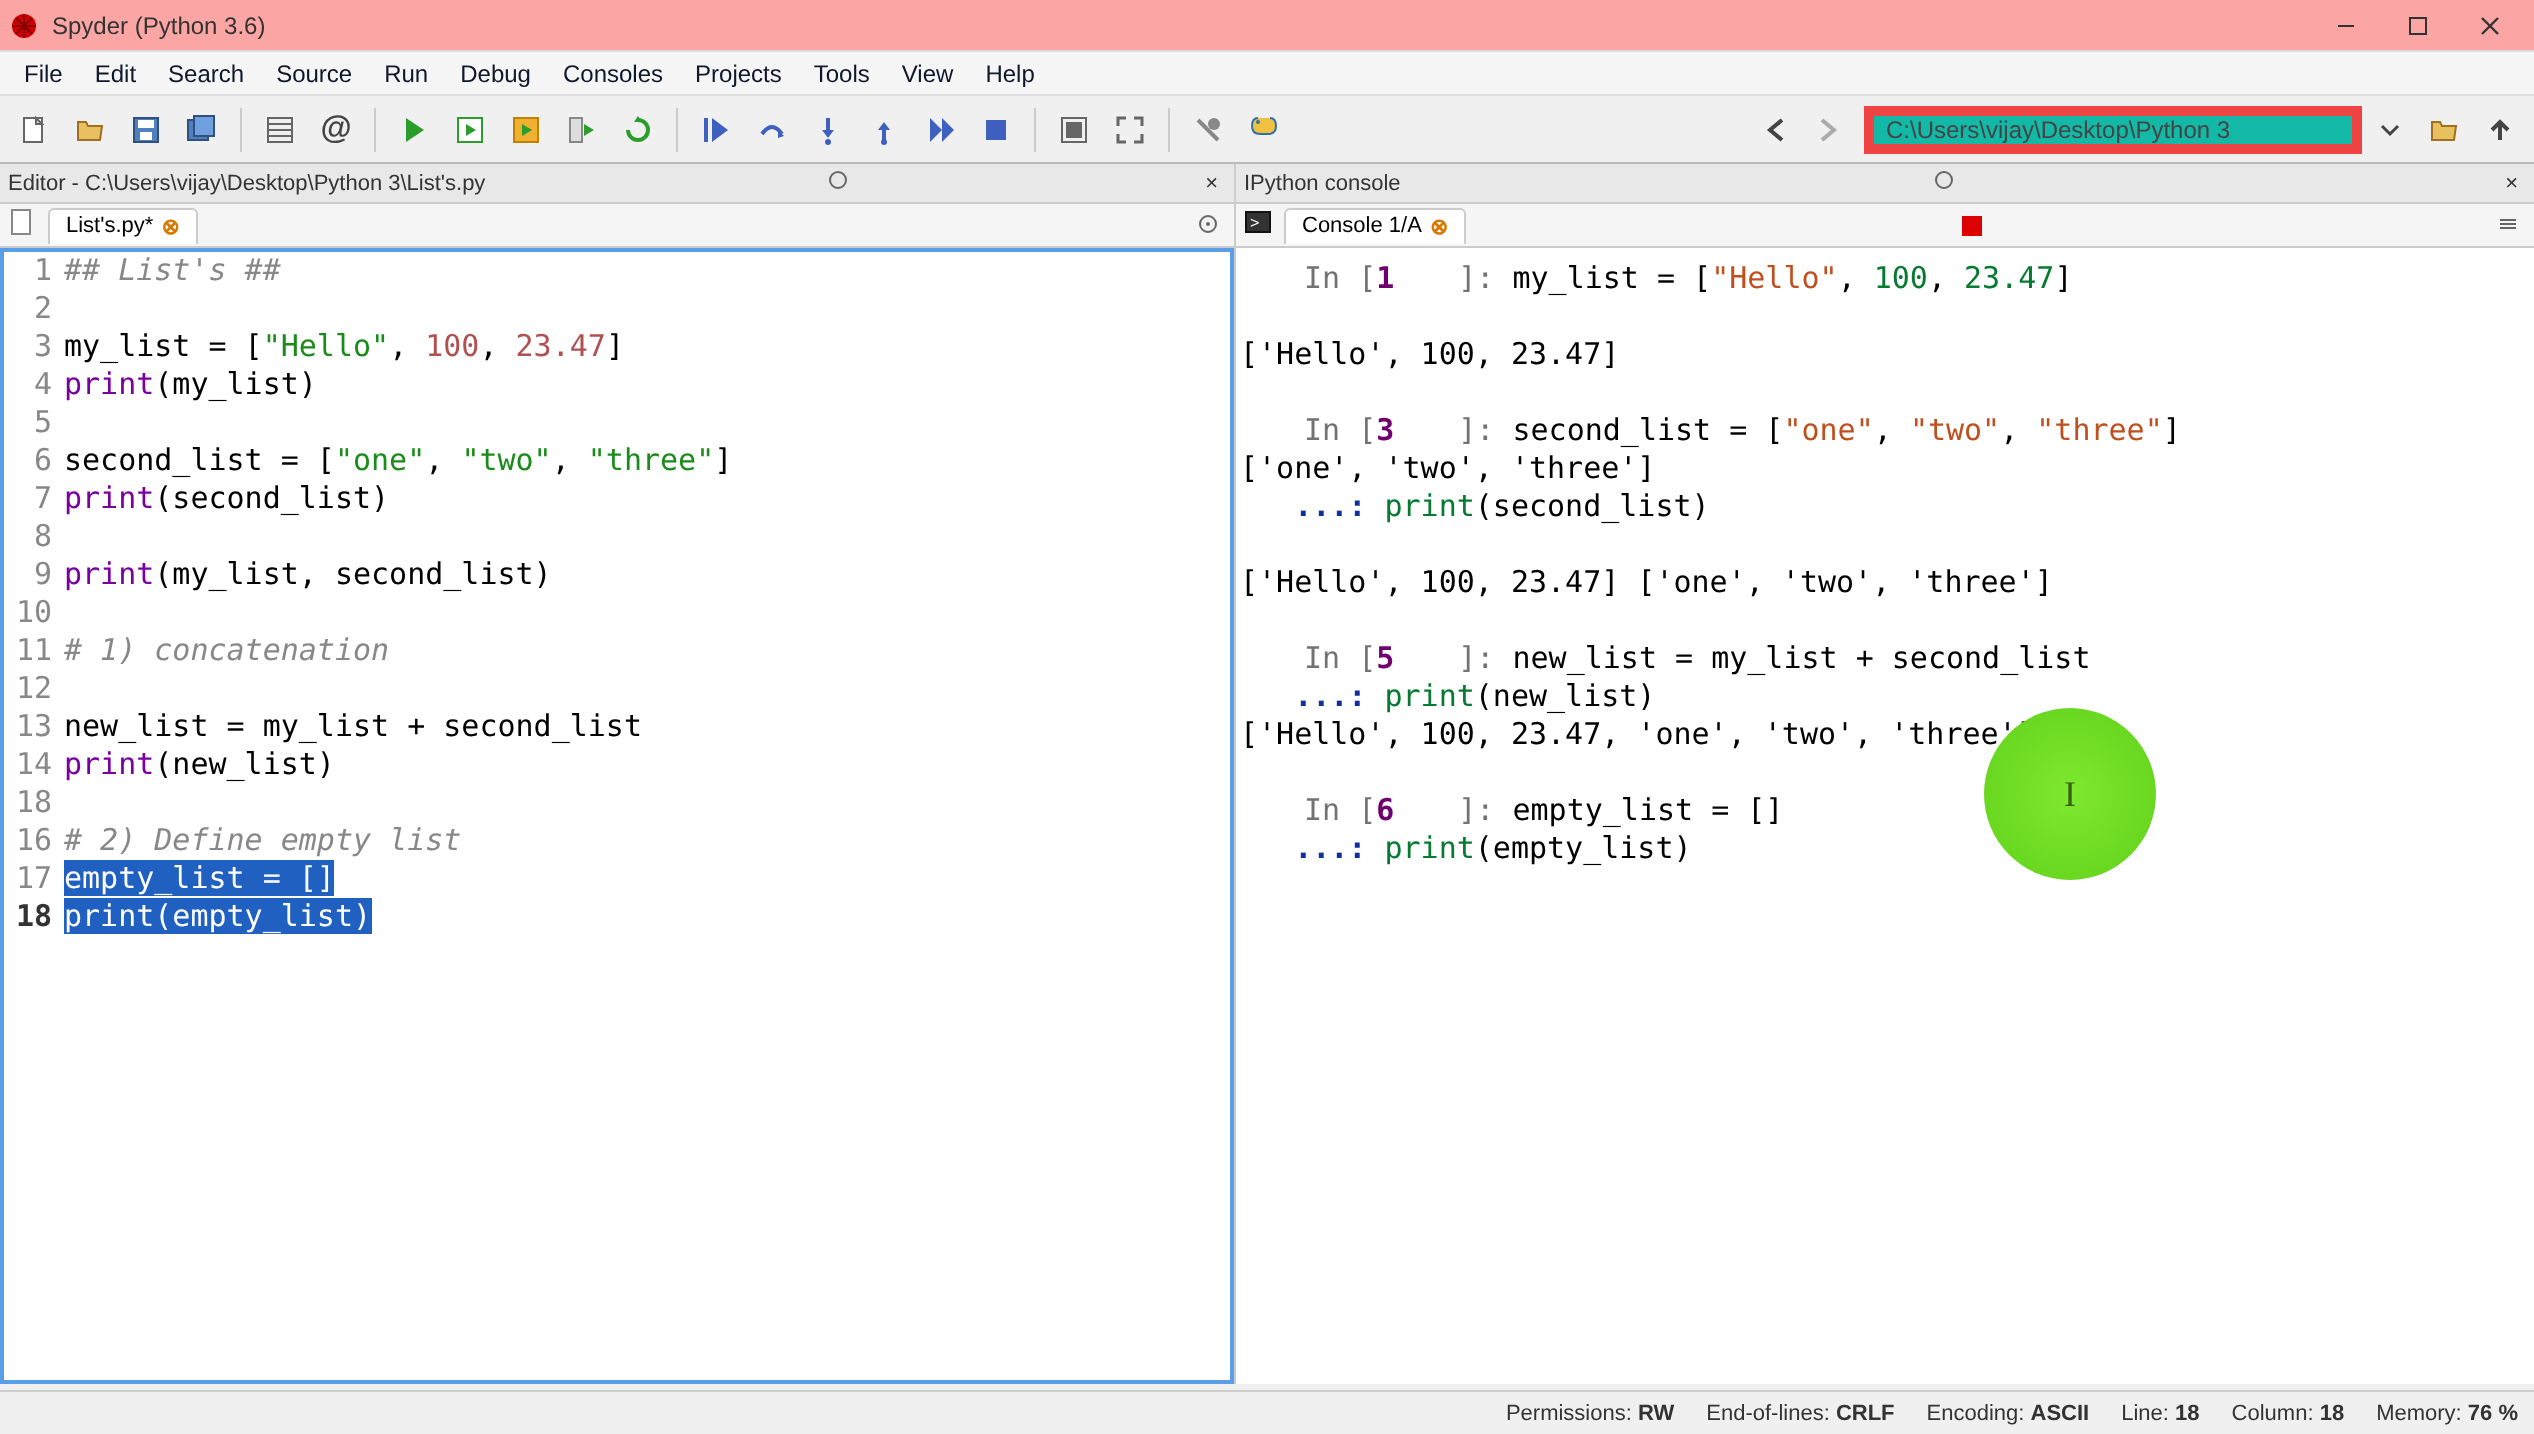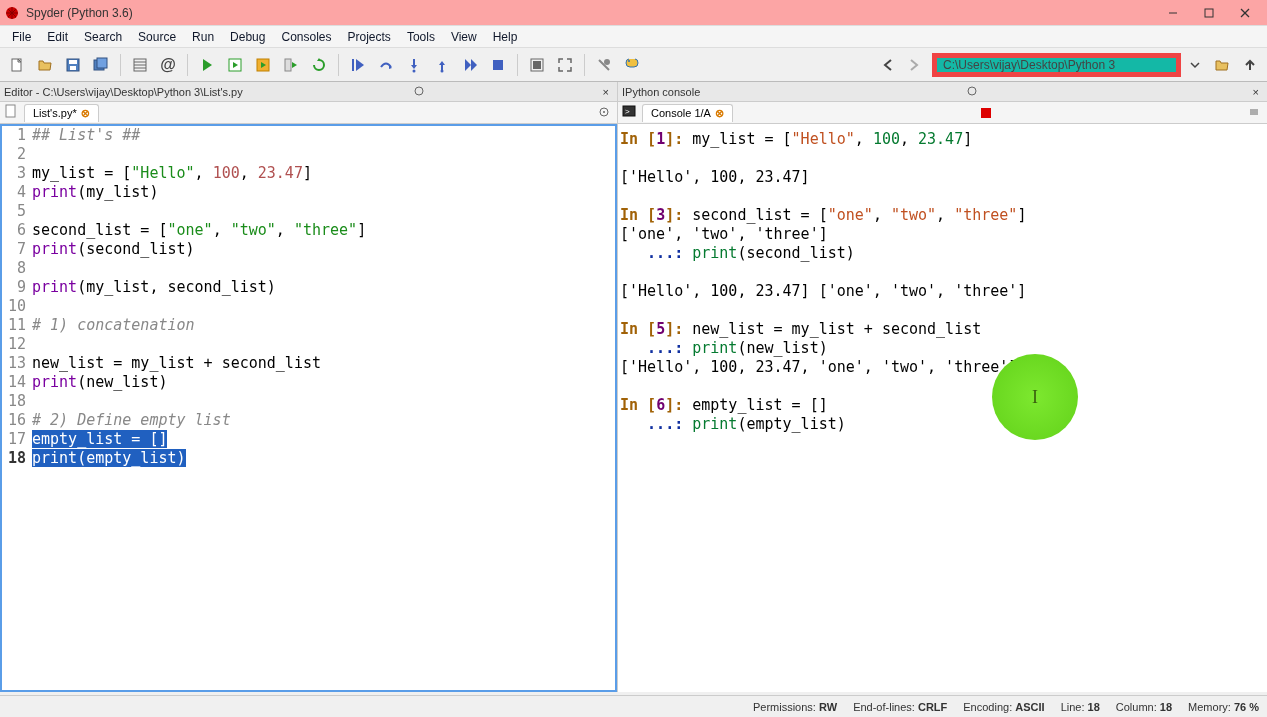--- a/index.html
+++ b/index.html
@@ -39,21 +39,21 @@
   .code { flex: 1; white-space: pre; }
   .c-comment { color: #888; font-style: italic; }
   .c-str { color: #1a8c1a; }
   .c-num { color: #b05050; }
   .c-fn { color: #7a00a0; }
   .sel { background: #2060c0; color: #fff; }
   .sel .c-str, .sel .c-num, .sel .c-fn { color: #fff; }
   
   .console { flex: 1; background: #fff; font-family: Consolas, monospace; font-size: 15px; line-height: 19px; padding: 6px 2px; overflow: auto; position: relative; }
   .cline { white-space: pre; }
-  .ip-in { color: #a16207; font-weight: bold; }
+  .ip-in { color: #737373; font-weight: normal; margin-left: 32px; }
   .ip-num { color: #700070; font-weight: bold; }
   .ip-str { color: #c05020; }
   .ip-lit { color: #057a30; }
   .ip-cont { color: #1030a0; font-weight: bold; }
   
   .statusbar { position: absolute; bottom: 0; left: 0; right: 0; height: 22px; background: #f0f0f0; border-top: 1px solid #ccc; display: flex; align-items: center; justify-content: flex-end; padding: 0 8px; font-size: 11px; color: #333; gap: 16px; }
   
   .green-spot { position: absolute; width: 86px; height: 86px; border-radius: 50%; background: radial-gradient(circle, #7de82f 0%, #6ad820 70%, #5bc818 100%); left: 992px; top: 354px; display: flex; align-items: center; justify-content: center; font-family: serif; font-size: 18px; color: #3a5f0f; }
   
   .stopdot { width: 10px; height: 10px; background: #d00; display: inline-block; margin-right: 6px; }

